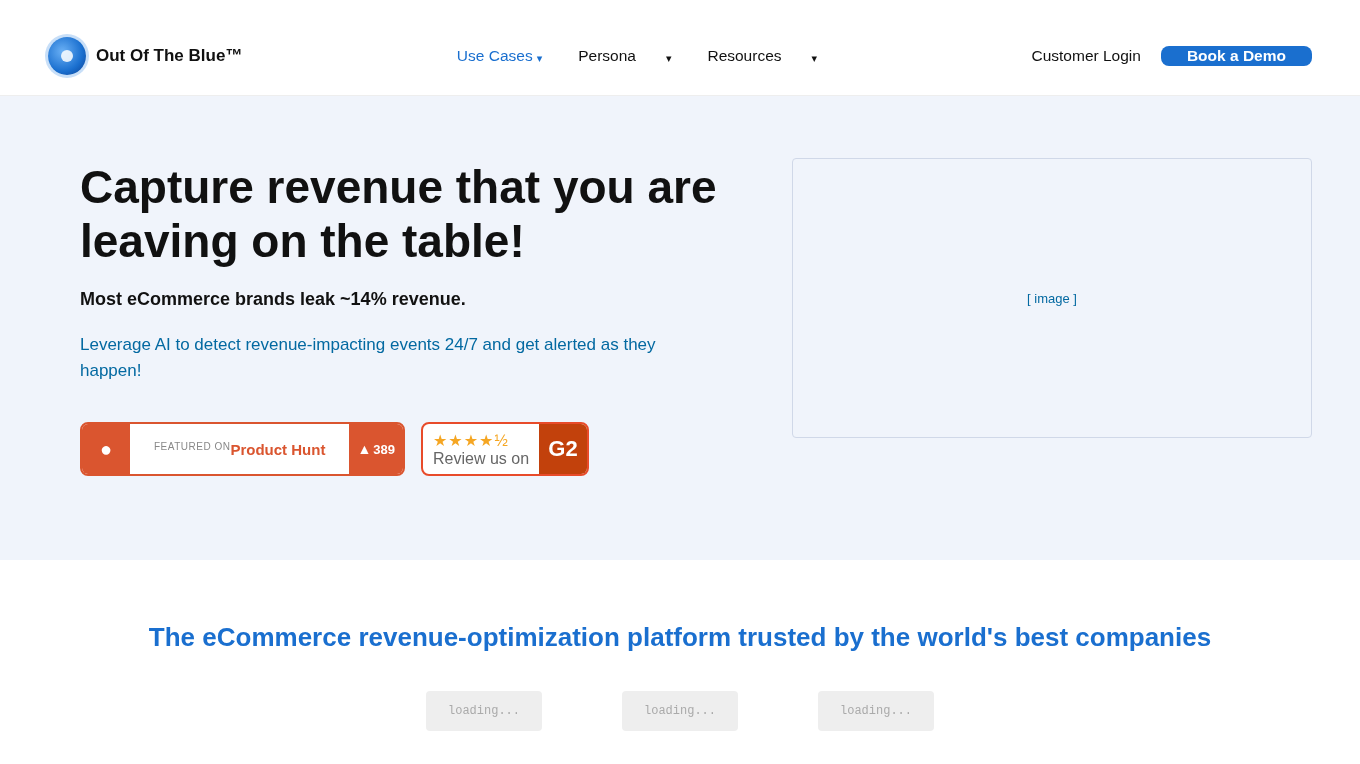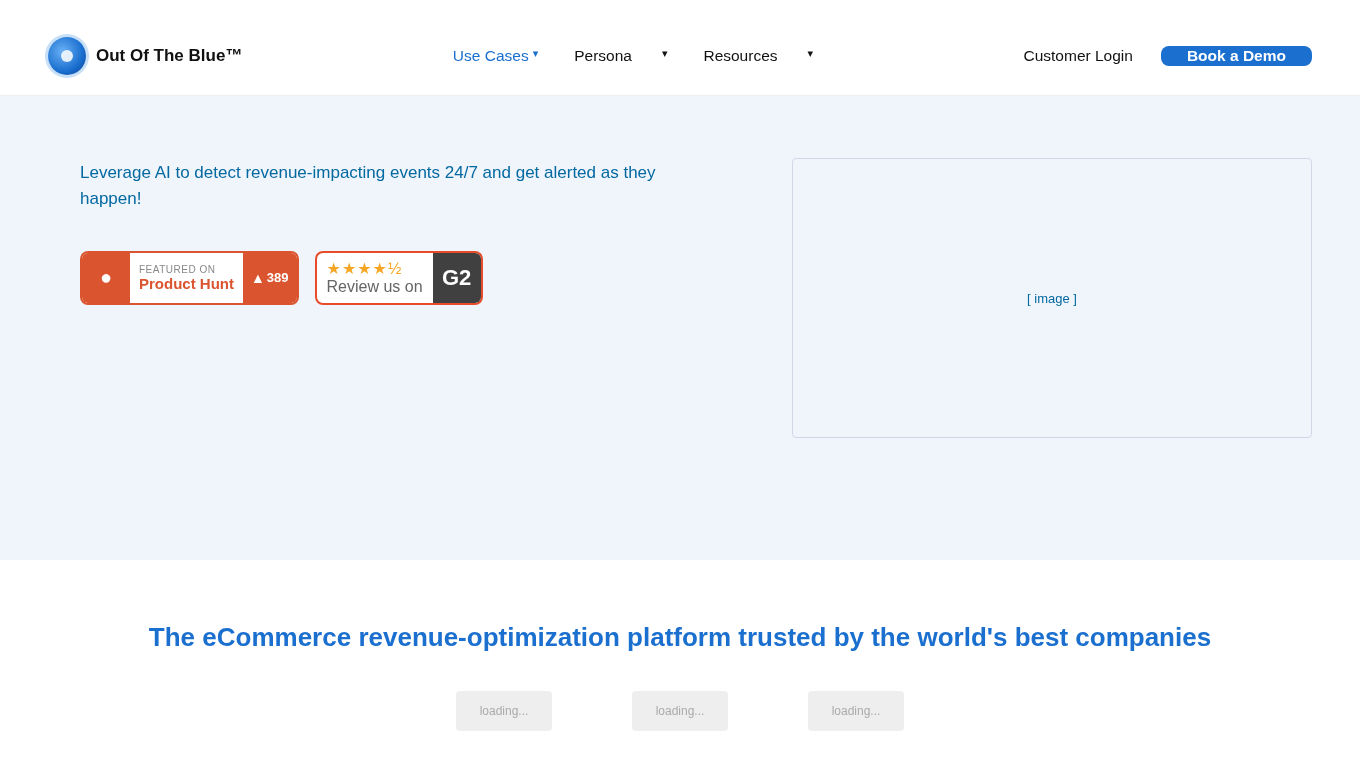--- a/index.html
+++ b/index.html
@@ -54,32 +54,32 @@
       align-items: center;
       gap: 36px;
       list-style: none;
     }
     .nav-links li a {
       text-decoration: none;
       color: #1a6fcf;
       font-size: 15.5px;
       font-weight: 500;
       display: flex;
-      align-items: flex-start;
+      align-items: flex-end;
       gap: 4px;
     }
     .nav-links li a.dark { color: #111; gap: 30px; }
     .chevron {
       font-size: 11px;
       color: inherit;
     }
     .nav-right {
       display: flex;
       align-items: center;
-      gap: 28px;
+      gap: 20px;
     }
     .customer-login {
       font-size: 15.5px;
       font-weight: 500;
       color: #111;
       text-decoration: none;
     }
     .book-demo-btn {
       background: #1a6fcf;
       color: #fff;
@@ -147,23 +147,23 @@
       width: 48px;
       height: 100%;
       display: flex;
       align-items: center;
       justify-content: center;
       color: #fff;
       font-size: 20px;
       font-weight: 700;
     }
     .ph-content {
-      padding: 0 9px;
-      display: flex;
-      flex-direction: column;
+      padding: 0 24px;
+      display: flex;
+      flex-direction: row;
       align-items: flex-start;
     }
     .ph-featured {
       font-size: 10px;
       color: #888;
       text-transform: uppercase;
       letter-spacing: 0.5px;
     }
     .ph-name {
       font-size: 15px;
@@ -203,21 +203,21 @@
     .g2-stars {
       color: #f5a623;
       font-size: 16px;
       letter-spacing: 1px;
     }
     .g2-review {
       font-size: 16px;
       color: #666;
     }
     .g2-logo {
-      background: #404040;
+      background: #c2410c;
       width: 48px;
       height: 100%;
       display: flex;
       align-items: center;
       justify-content: center;
       color: #fff;
       font-size: 22px;
       font-weight: 900;
     }
 
@@ -258,29 +258,30 @@
       margin-bottom: 36px;
       line-height: 1.35;
     }
     .trust-logos {
       display: flex;
       align-items: center;
       justify-content: center;
       gap: 80px;
     }
     .trust-logo-placeholder {
-      width: 96px;
+      width: 116px;
       height: 40px;
       background: #eee;
       border-radius: 4px;
       display: flex;
       align-items: center;
       justify-content: center;
       color: #aaa;
       font-size: 12px;
+      font-family: Liberation Mono, monospace;
     }
   </style>
 </head>
 <body>
 
 <nav class="navbar">
   <a class="nav-logo" href="#">
     <div class="logo-icon"></div>
     <span class="logo-text">Out Of The Blue™</span>
   </a>
@@ -307,20 +308,22 @@
   </ul>
 
   <div class="nav-right">
     <a href="#" class="customer-login">Customer Login</a>
     <a href="#" class="book-demo-btn">Book a Demo</a>
   </div>
 </nav>
 
 <section class="hero">
   <div class="hero-left">
+    <h1 class="hero-title">Capture revenue that you are leaving on the table!</h1>
+    <p class="hero-subtitle">Most eCommerce brands leak ~14% revenue.</p>
     <p class="hero-body">Leverage AI to detect revenue-impacting events 24/7 and get alerted as they happen!</p>
 
     <div class="hero-badges">
 
       <div class="ph-badge">
         <div class="ph-logo">●</div>
         <div class="ph-content">
           <span class="ph-featured">FEATURED ON</span>
           <span class="ph-name">Product Hunt</span>
         </div>

